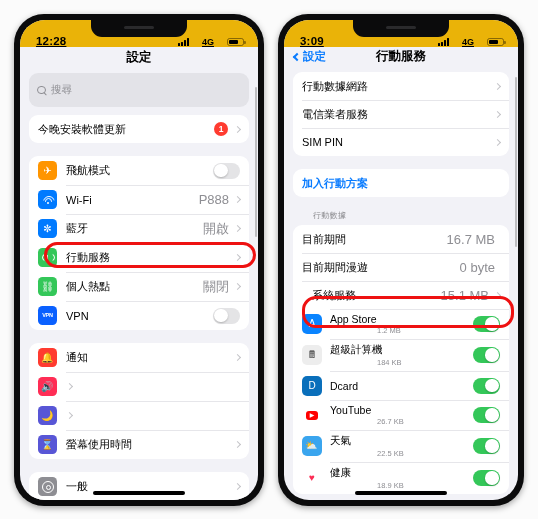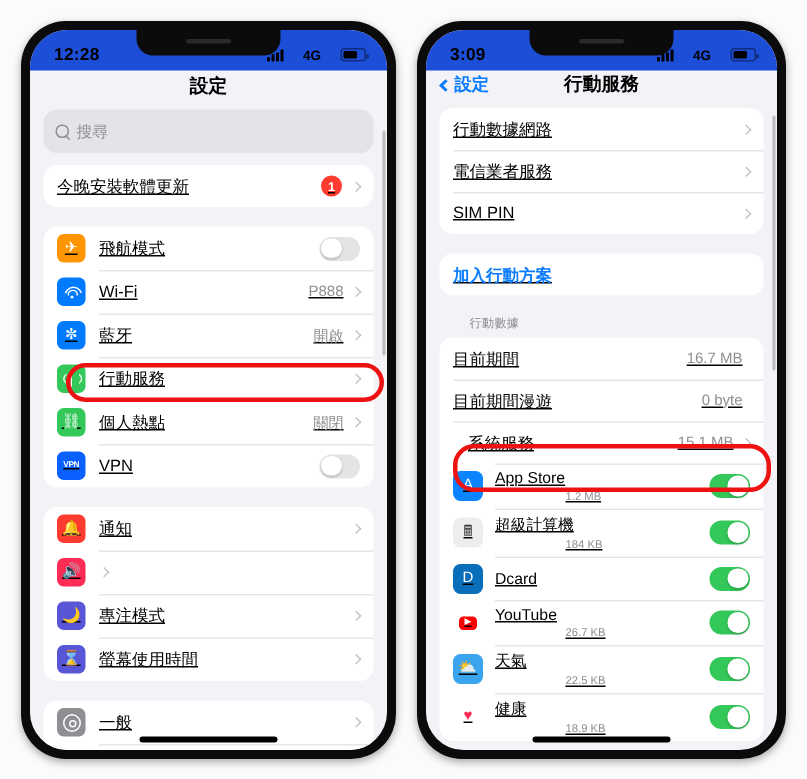--- a/index.html
+++ b/index.html
@@ -30,23 +30,23 @@
     width: 96px; height: 17px; background: #0b0b0c;
     border-bottom-left-radius: 11px; border-bottom-right-radius: 11px; z-index: 12;
   }
   .notch i {
     position: absolute; left: 50%; top: 6px; transform: translateX(-50%);
     width: 30px; height: 3px; background: #2a2a2c; border-radius: 2px;
   }
 
   
   .statusbar {
-    position: relative; height: 27px; background: #1d4ed8;
-    display: flex; align-items: center; justify-content: space-between;
-    padding: 6px 14px 0 16px; z-index: 11;
+    position: relative; height: 27px; background: #eab308;
+    display: flex; align-items: flex-end; justify-content: space-between;
+    padding: 6px 14px 0 16px; z-index: 11; text-decoration: underline;
   }
   .sb-time { font-size: 11.5px; font-weight: bold; color: #000; letter-spacing: .2px; }
   .sb-right { display: flex; align-items: center; gap: 13px; }
   .bars { display: flex; align-items: flex-end; gap: 1px; height: 8px; }
   .bars span { width: 2px; background: #000; border-radius: .5px; }
   .bars span:nth-child(1) { height: 3px; }
   .bars span:nth-child(2) { height: 4.5px; }
   .bars span:nth-child(3) { height: 6px; }
   .bars span:nth-child(4) { height: 8px; }
   .net { font-size: 9px; font-weight: bold; color: #000; }
@@ -79,61 +79,60 @@
   }
   .nav-title {
     position: absolute; left: 0; right: 0; text-align: center;
     font-size: 12.5px; font-weight: bold; color: #000; pointer-events: none;
   }
 
   
   .searchwrap { background: #f2f2f7; padding: 0 9px 8px; }
   .searchbar {
     display: flex; align-items: center; gap: 5px;
-    background: #e3e3e8; border-radius: 9px; height: 29px; padding: 0 8px;
+    background: #e3e3e8; border-radius: 9px; height: 34px; padding: 0 8px;
   }
   .mag { width: 9px; height: 9px; position: relative; flex: 0 0 auto; }
   .mag::before {
     content: ""; position: absolute; left: 0; top: 0; width: 6.5px; height: 6.5px;
     border: 1.4px solid #8e8e93; border-radius: 50%;
   }
   .mag::after {
     content: ""; position: absolute; right: 0px; bottom: 0px; width: 3.5px; height: 1.4px;
     background: #8e8e93; transform: rotate(45deg); border-radius: 1px;
   }
   .search-ph { font-size: 10.5px; color: #8e8e93; }
 
   
   .body { position: relative; height: calc(100% - 27px); overflow: hidden; }
   .scroll { position: relative; padding: 0 0 0 0; }
   .group {
     background: #fff; border-radius: 9px; margin: 0 9px 13px;
     overflow: hidden;
-    text-decoration: underline;
   }
   .row {
     display: flex; align-items: center; min-height: 29px;
     padding: 0 9px 0 9px; position: relative;
   }
   .row + .row::before {
     content: ""; position: absolute; left: 37px; right: 0; top: 0; height: 1px;
     background: #e6e6ea;
   }
   .row.noicon + .row.noicon::before { left: 9px; }
   .row.noicon { min-height: 28px; }
   .ic {
     width: 19px; height: 19px; border-radius: 4.5px; margin-right: 9px;
     display: flex; align-items: center; justify-content: center;
     flex: 0 0 auto; color: #fff; font-size: 10px; line-height: 1;
   }
   .label { font-size: 11px; color: #000; flex: 1 1 auto; }
   .label.small { font-size: 10.5px; }
   .sublabel { font-size: 7.5px; color: #8e8e93; margin-top: 1px; margin-left: 47px; }
   .labelcol { flex: 1 1 auto; display: flex; flex-direction: column; justify-content: center; padding: 4px 0; }
-  .value { font-size: 10px; color: #8e8e93; margin-right: 5px; }
+  .value { font-size: 13px; color: #8e8e93; margin-right: 5px; }
   .chev {
     width: 5px; height: 5px; border-top: 1.5px solid #c4c4c8; border-right: 1.5px solid #c4c4c8;
     transform: rotate(45deg); flex: 0 0 auto; margin-left: 1px;
   }
   .badge {
     min-width: 14px; height: 14px; border-radius: 7px; background: #ff3b30;
     color: #fff; font-size: 8.5px; font-weight: bold;
     display: flex; align-items: center; justify-content: center; margin-right: 6px; padding: 0 3px;
   }
   .toggle {
@@ -321,21 +320,20 @@
             <div class="row">
               <span class="ic" style="background:#ff2d55">
                   <span class="g">🔊</span>
                 </span>
               <span class="chev"></span>
             </div>
             <div class="row">
               <span class="ic" style="background:#5856d6">
                   <span class="g">🌙</span>
                 </span>
-              <span class="label">專注模式</span>
               <span class="chev"></span>
             </div>
             <div class="row">
               <span class="ic" style="background:#5856d6">
                   <span class="g hourglass-g">⌛</span>
                 </span>
               <span class="label">螢幕使用時間</span>
               <span class="chev"></span>
             </div>
           </div>

